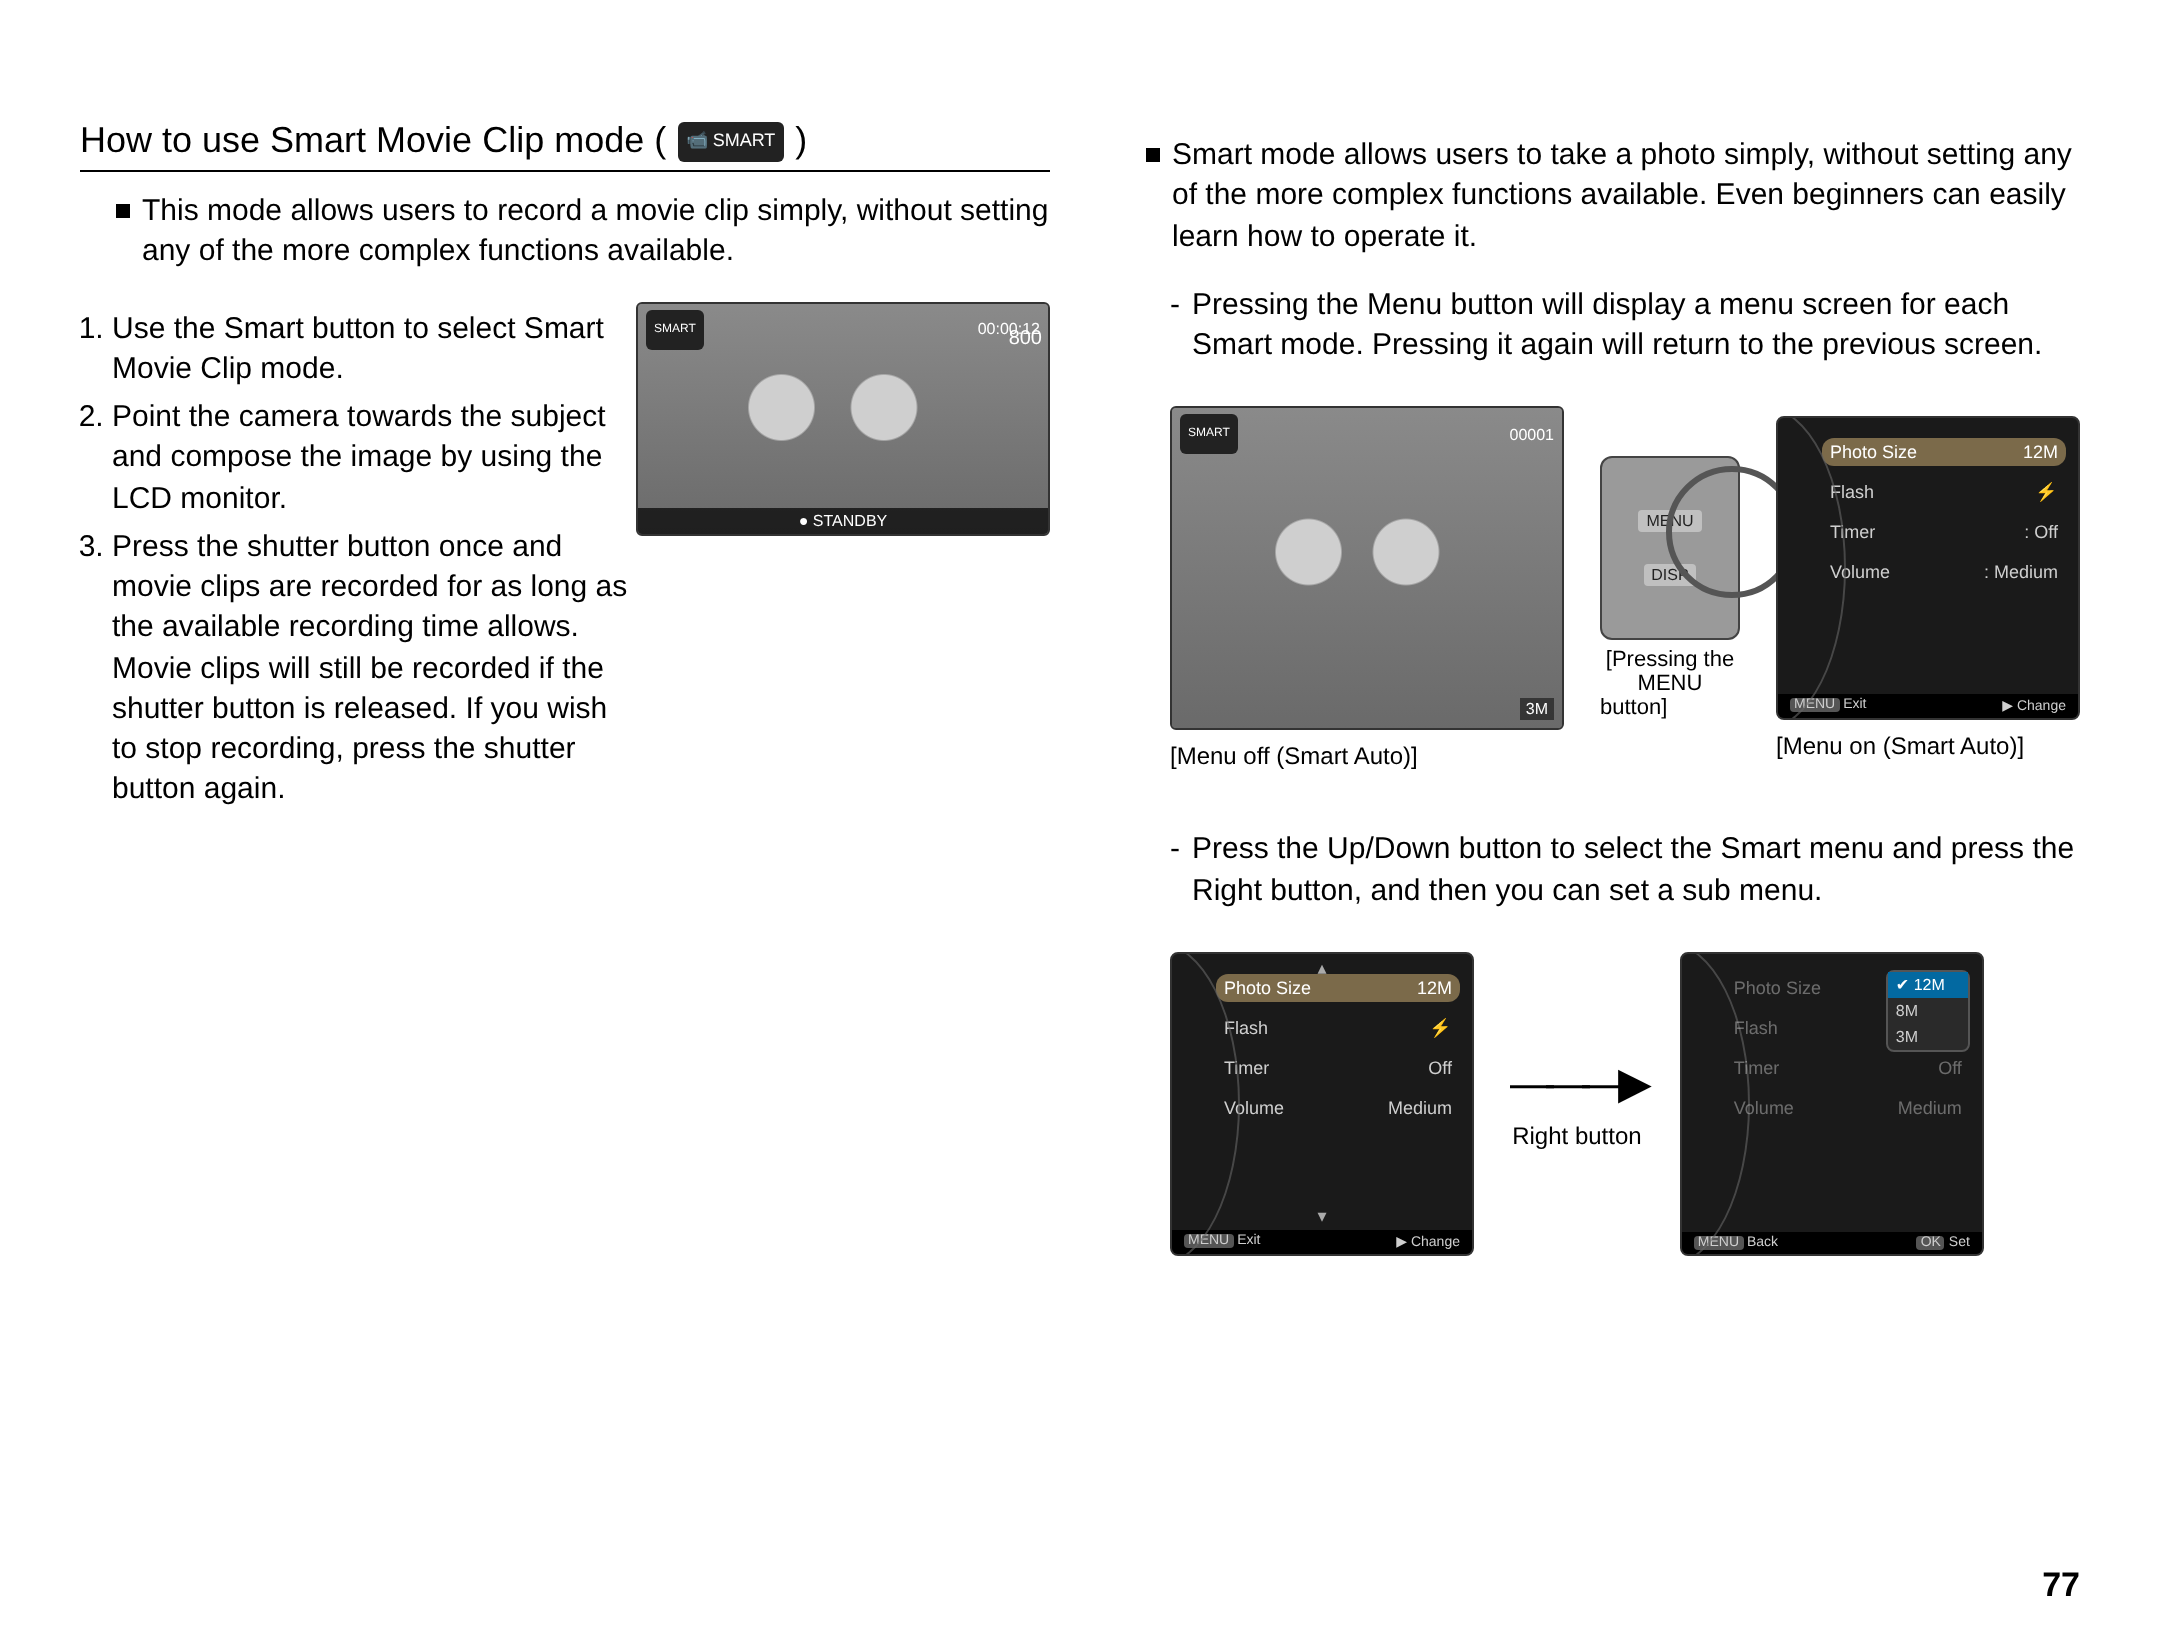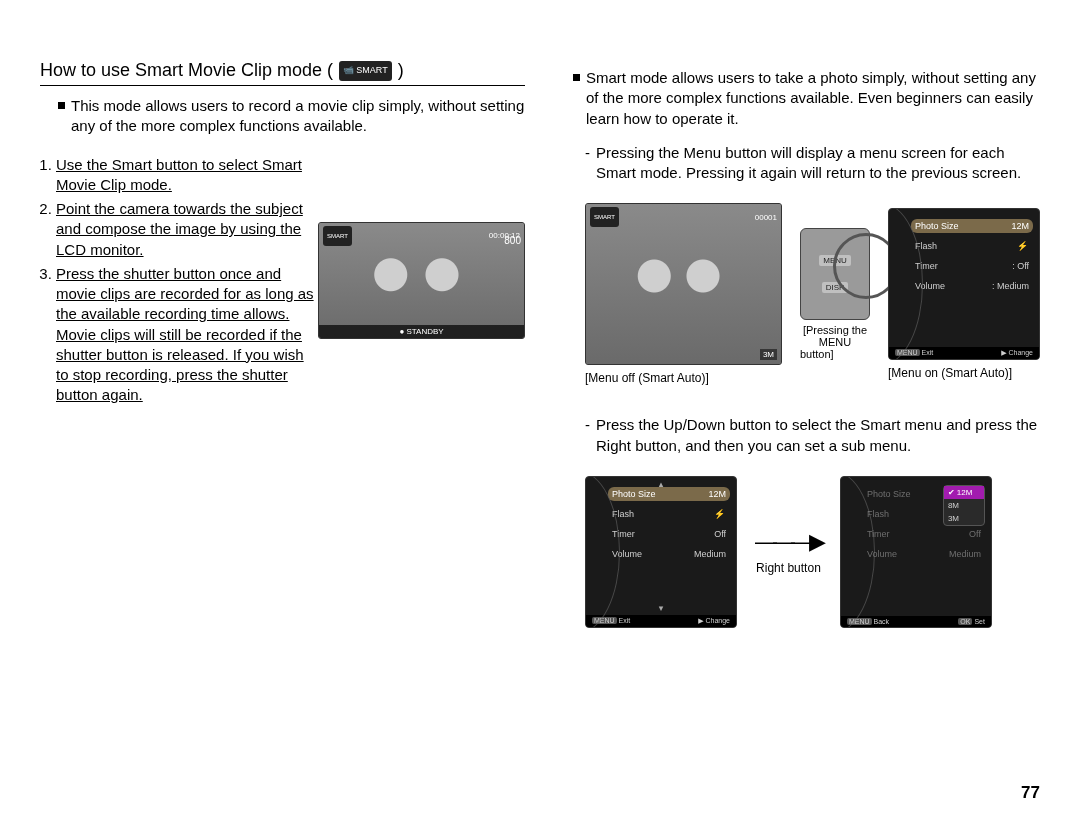--- a/index.html
+++ b/index.html
@@ -73,22 +73,21 @@
   .ol {
     margin: 4px 0 0 16px;
     padding: 0;
     font-size: 15px;
     line-height: 1.35;
   }
   .ol li { margin-bottom: 4px; }
   .left-flex {
     display: flex;
     gap: 0;
-    align-items: center;
-    text-decoration: underline;
+    align-items: flex-start;
   }
   .lcd {
     width: 160px;
     height: 115px;
     background: #777;
     border: 1px solid #333;
     border-radius: 3px;
     position: relative;
     flex: 0 0 160px;
     overflow: hidden;
@@ -160,21 +159,21 @@
     display: flex; justify-content: space-between;
     padding: 2px 6px;
   }
   .menu-lcd .row.dim { opacity: .45; }
   .sub-popup {
     position: absolute; right: 6px; top: 8px;
     background: #2a2a2a; border: 1px solid #555; border-radius: 4px;
     font-size: 8px; width: 40px;
   }
   .sub-popup div { padding: 2px 4px; }
-  .sub-popup .sel { background: #a21caf; color:#fff;}
+  .sub-popup .sel { background: #0369a1; color:#fff;}
   .arrow {
     font-size: 22px; display: flex; flex-direction: column; align-items: center; gap: 6px;
   }
   .arrow-label { font-size: 12px; }
   .cam-round {
     width: 68px; height: 90px;
     background: #9a9a9a;
     border: 1px solid #444;
     border-radius: 6px;
     display: flex; flex-direction: column; align-items: center; justify-content: center;

